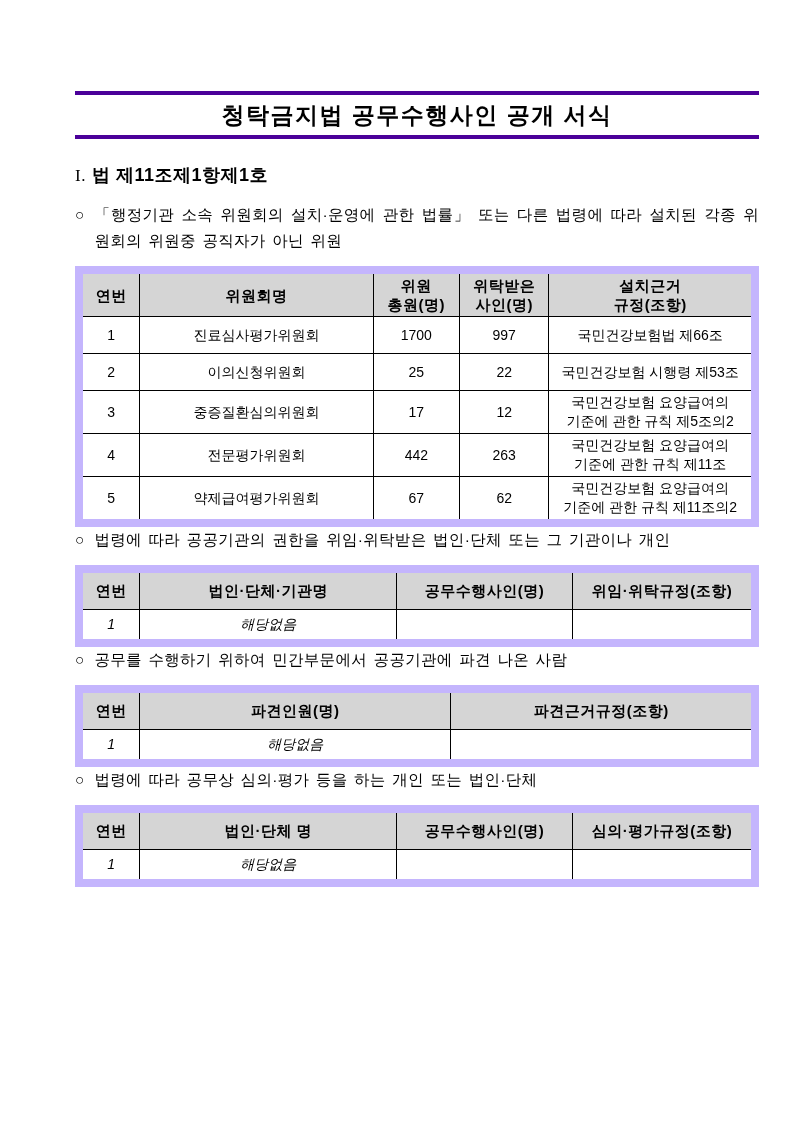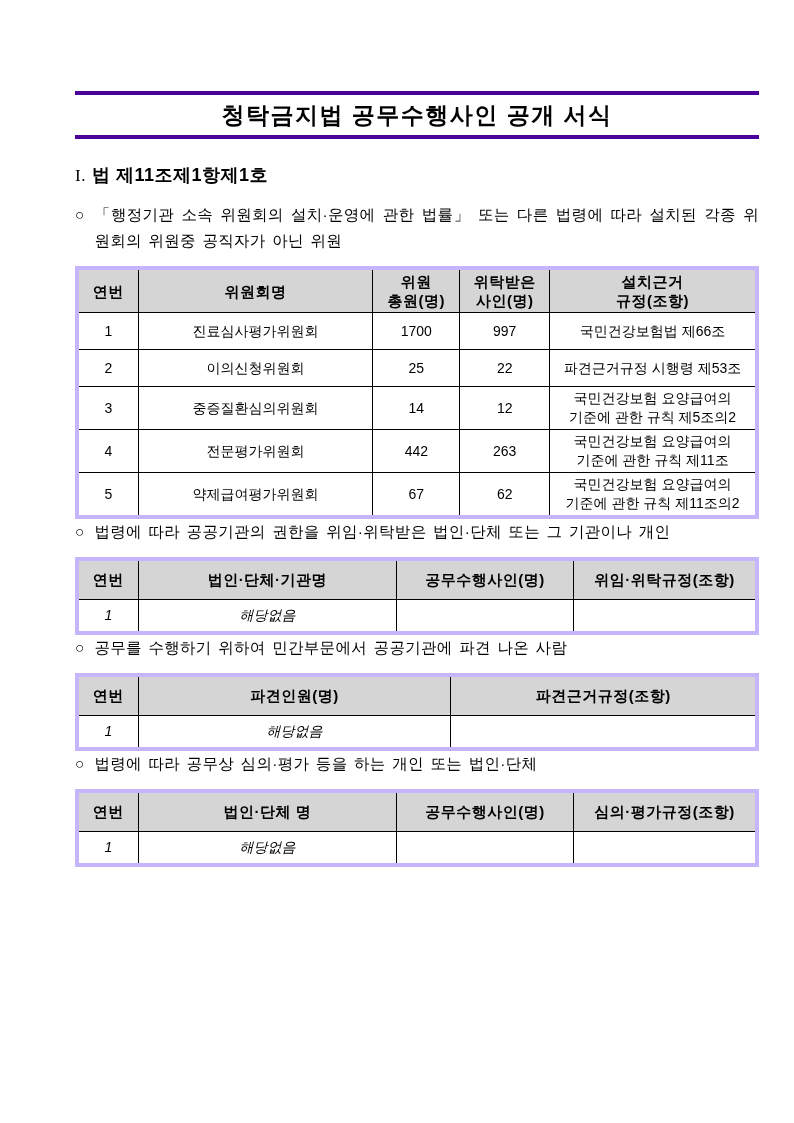--- a/index.html
+++ b/index.html
@@ -66,21 +66,21 @@
     text-align: justify;
     word-spacing: 2px;
     letter-spacing: 0.3px;
   }
 
   
   table.t {
     width: 100%;
     border-collapse: collapse;
     table-layout: fixed;
-    border: 4px solid #c4b5fd;
+    border: 8px solid #c4b5fd;
   }
   table.t th, table.t td {
     border: 1px solid #000000;
     text-align: center;
     vertical-align: middle;
     white-space: pre-line;
     padding: 2px 4px;
     box-sizing: border-box;
   }
   table.t thead th {
@@ -143,26 +143,26 @@
           <td>진료심사평가위원회</td>
           <td>1700</td>
           <td>997</td>
           <td>국민건강보험법 제66조</td>
         </tr>
         <tr>
           <td>2</td>
           <td>이의신청위원회</td>
           <td>25</td>
           <td>22</td>
-          <td>파견근거규정 시행령 제53조</td>
+          <td>국민건강보험 시행령 제53조</td>
         </tr>
         <tr>
           <td>3</td>
           <td>중증질환심의위원회</td>
-          <td>14</td>
+          <td>17</td>
           <td>12</td>
           <td>국민건강보험 요양급여의
 기준에 관한 규칙 제5조의2</td>
         </tr>
         <tr>
           <td>4</td>
           <td>전문평가위원회</td>
           <td>442</td>
           <td>263</td>
           <td>국민건강보험 요양급여의

